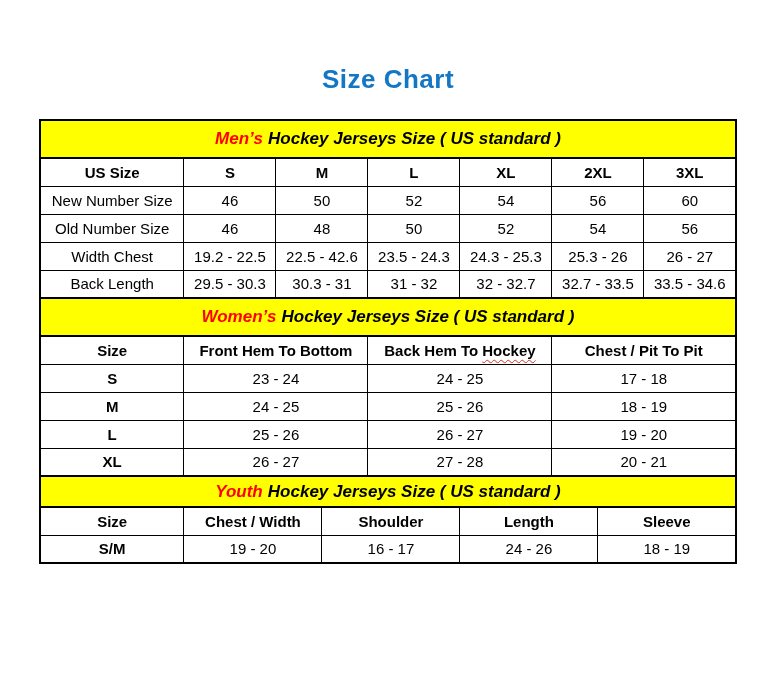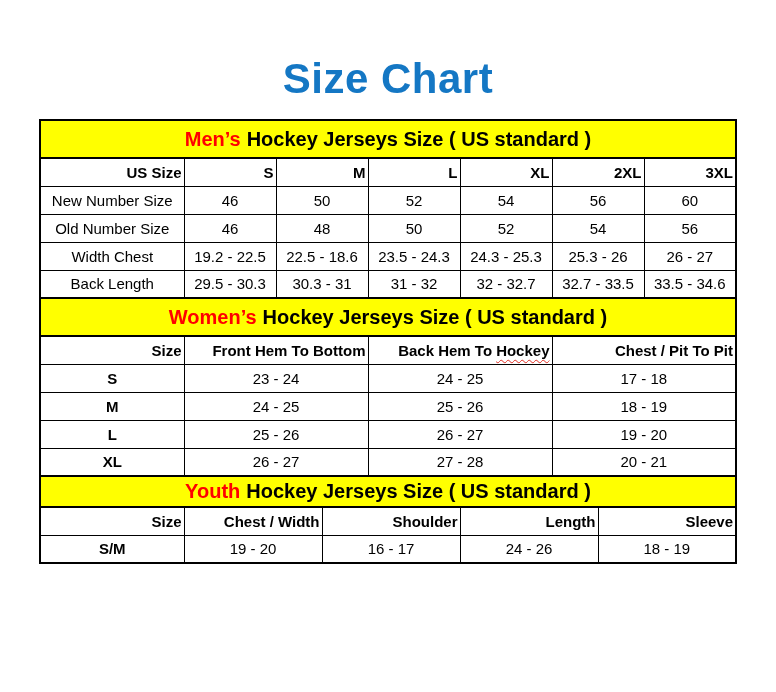--- a/index.html
+++ b/index.html
@@ -15,21 +15,21 @@
     background: #ffffff;
     overflow: hidden;
     font-family: "Liberation Sans", sans-serif;
     color: #000000;
   }
   .page { width: 776px; height: 692px; position: relative; }
   h1.page-title {
     margin: 60px 0 0 0;
     text-align: center;
     color: var(--title-blue);
-    font-size: 42px;
+    font-size: 26px;
     line-height: 38px;
     font-weight: bold;
     letter-spacing: 0.5px;
   }
   table.size-table {
     border-collapse: collapse;
     table-layout: fixed;
     width: 696px;
     margin: 21px auto 0 auto;
     border: 2.5px solid var(--border-black);
@@ -38,29 +38,30 @@
     border: 1.5px solid var(--border-black);
     height: 28px;
     padding: 0 2px;
     text-align: center;
     vertical-align: middle;
     font-size: 15px;
     font-weight: normal;
     white-space: nowrap;
     overflow: hidden;
   }
-  th { font-weight: bold; text-align: right; }
+  th { font-weight: bold; }
   td.bold-label { font-weight: bold; }
   td.band {
     background: var(--band-yellow);
     height: 38px;
-    font-size: 20px;
+    font-size: 17px;
     font-weight: bold;
     border-top-width: 2.5px;
     border-bottom-width: 2.5px;
+    font-style: italic;
   }
   tr.youth-band td.band { height: 31px; }
   .accent { color: var(--accent-red); margin-right: 0.3em; }
   .hdr-prefix { margin-right: 0.27em; margin-top: 32px; }
   .squiggle {
     text-decoration-line: underline;
     text-decoration-style: wavy;
     text-decoration-color: #e02b20;
     text-decoration-thickness: 1px;
     text-underline-offset: 3px;
@@ -108,21 +109,21 @@
       <td colspan="2">46</td>
       <td colspan="2">48</td>
       <td colspan="2">50</td>
       <td colspan="2">52</td>
       <td colspan="2">54</td>
       <td colspan="2">56</td>
     </tr>
     <tr>
       <td>Width Chest</td>
       <td colspan="2">19.2 - 22.5</td>
-      <td colspan="2">22.5 - 18.6</td>
+      <td colspan="2">22.5 - 42.6</td>
       <td colspan="2">23.5 - 24.3</td>
       <td colspan="2">24.3 - 25.3</td>
       <td colspan="2">25.3 - 26</td>
       <td colspan="2">26 - 27</td>
     </tr>
     <tr>
       <td>Back Length</td>
       <td colspan="2">29.5 - 30.3</td>
       <td colspan="2">30.3 - 31</td>
       <td colspan="2">31 - 32</td>

